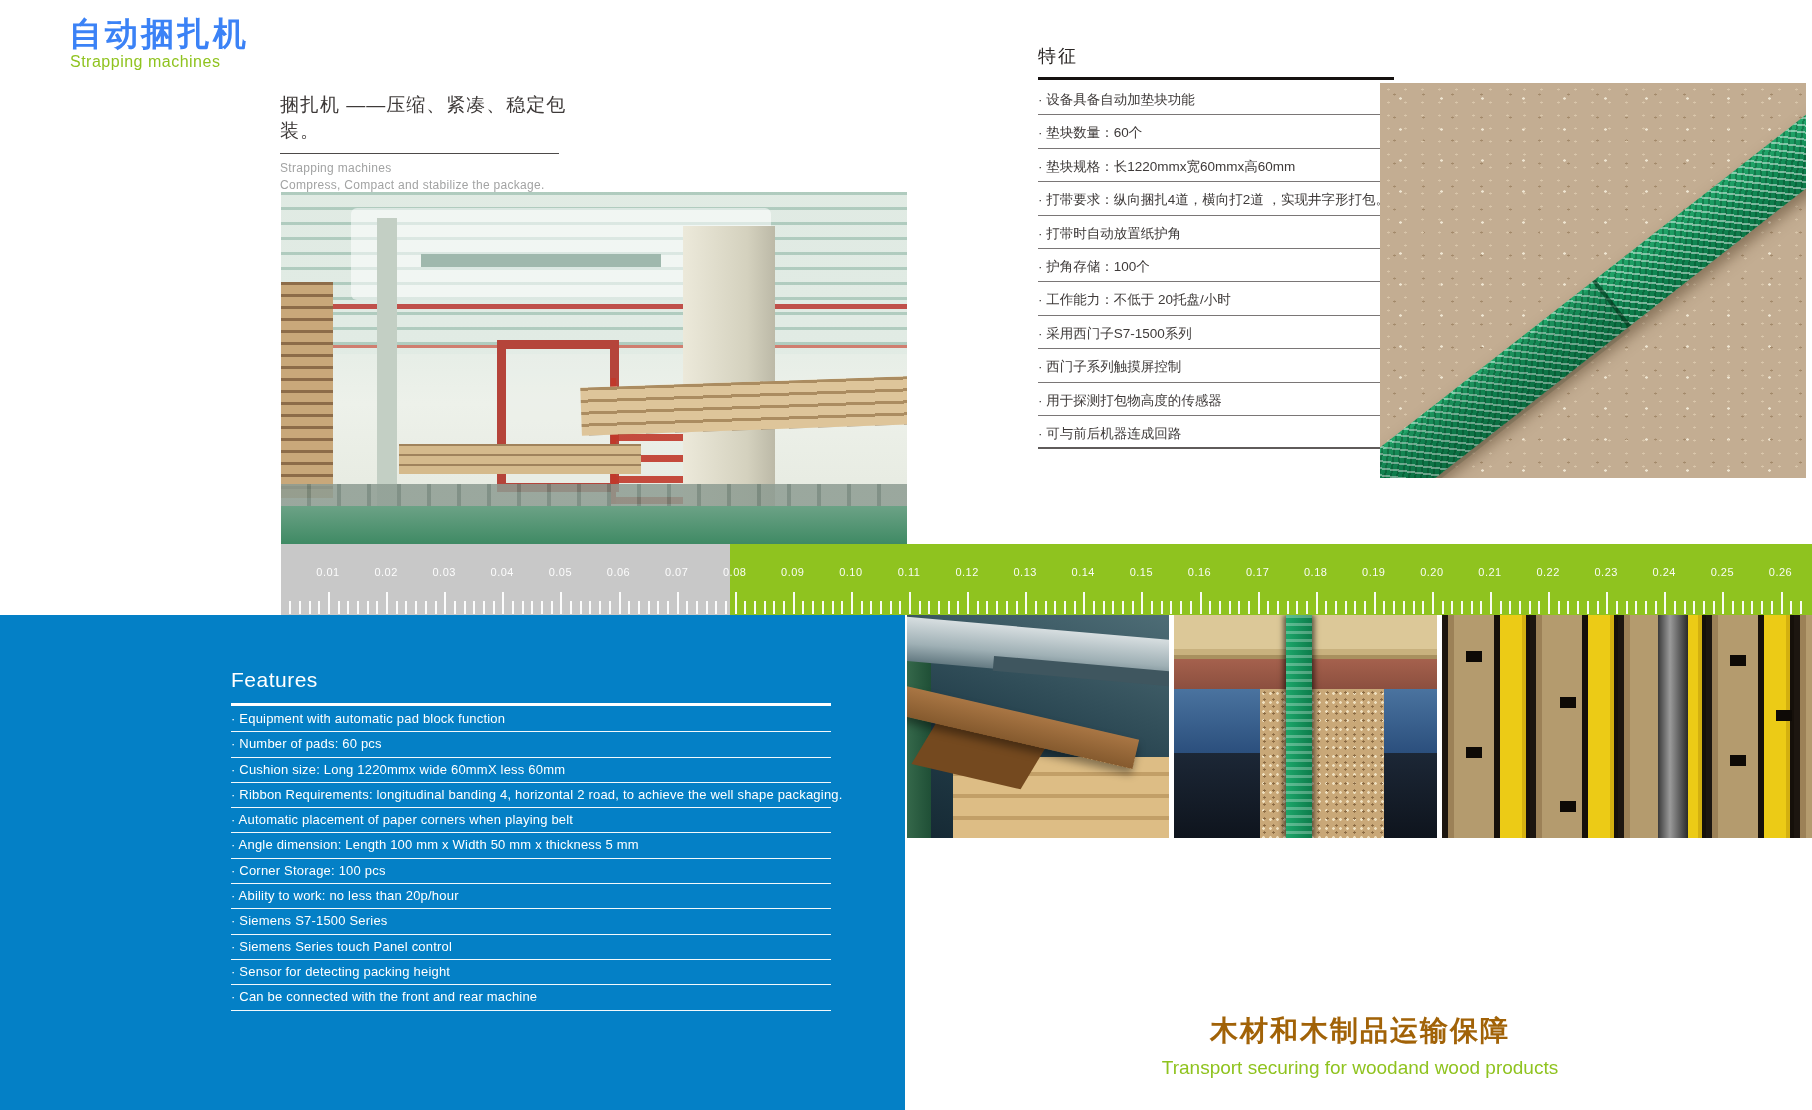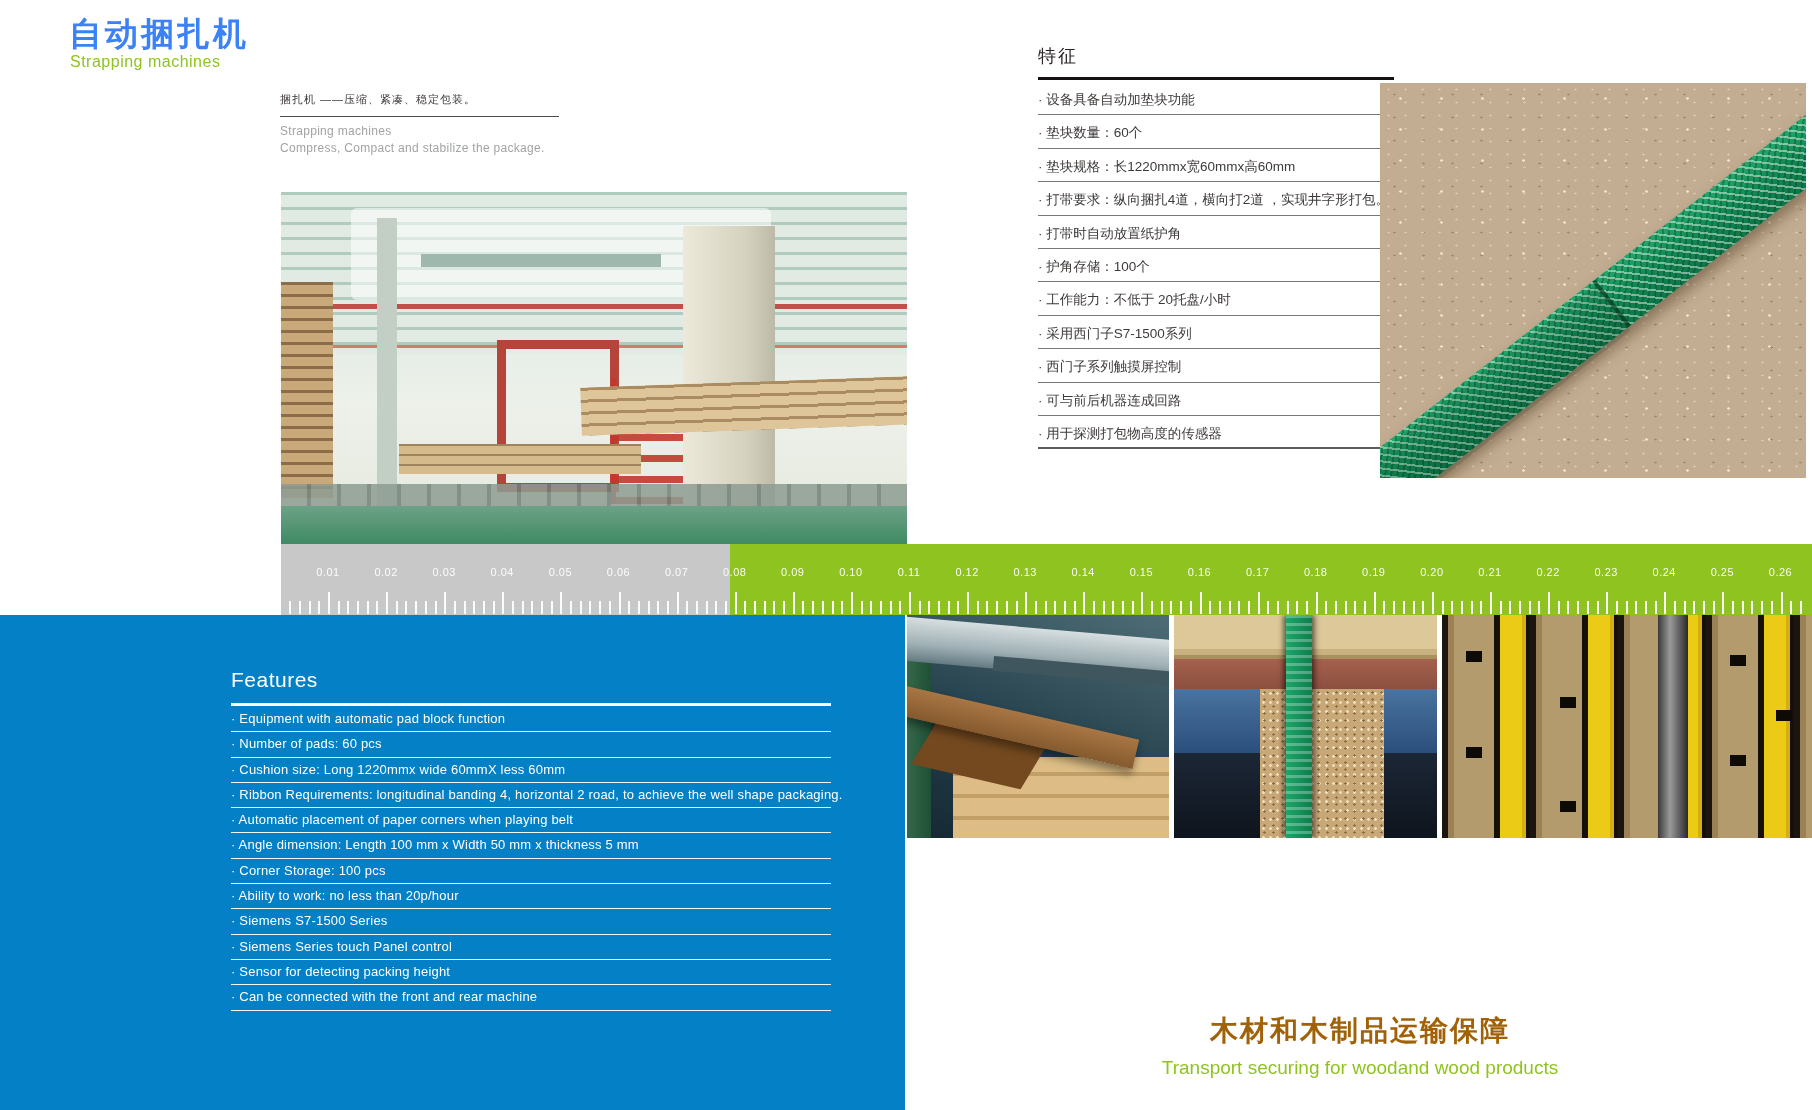--- a/index.html
+++ b/index.html
@@ -6,21 +6,21 @@
   .page{position:relative;width:1812px;height:1110px;background:#ffffff;overflow:hidden;
         font-family:"Liberation Sans","DejaVu Sans",sans-serif;color:#3e3a39;}
   .abs{position:absolute;}
 
   
   .title{left:69px;top:12px;font-size:33px;font-weight:bold;color:#3b82f6;letter-spacing:3px;}
   .subtitle{left:70px;top:53px;font-size:16px;color:#8fc31f;letter-spacing:.5px;}
 
   
   .intro{left:280px;top:92px;width:300px;}
-  .intro-cn{font-size:11px;color:#3e3a39;letter-spacing:1px;}
+  .intro-cn{font-size:19px;color:#3e3a39;letter-spacing:1px;}
   .intro-rule{width:279px;height:1px;background:#4d4a49;margin-top:9px;}
   .intro-en{font-size:12px;color:#a2a3a3;margin-top:7px;letter-spacing:.3px;}
   .intro-en2{font-size:12px;color:#a2a3a3;margin-top:3px;letter-spacing:.3px;}
 
   
   .cn-panel{left:1038px;top:44px;width:356px;}
   .cn-heading{font-size:18px;color:#2a2625;letter-spacing:2px;}
   .cn-rule{width:356px;height:3px;background:#151110;margin-top:9px;}
   .cn-list{margin-top:2px;}
   .cn-row{height:33.4px;line-height:30px;font-size:13.5px;color:#3e3a39;
@@ -125,22 +125,22 @@
     <div class="cn-list" id="features-cn-list">
         <div class="cn-row">· 设备具备自动加垫块功能</div>
         <div class="cn-row">· 垫块数量：60个</div>
         <div class="cn-row">· 垫块规格：长1220mmx宽60mmx高60mm</div>
         <div class="cn-row">· 打带要求：纵向捆扎4道，横向打2道 ，实现井字形打包。</div>
         <div class="cn-row">· 打带时自动放置纸护角</div>
         <div class="cn-row">· 护角存储：100个</div>
         <div class="cn-row">· 工作能力：不低于 20托盘/小时</div>
         <div class="cn-row">· 采用西门子S7-1500系列</div>
         <div class="cn-row">· 西门子系列触摸屏控制</div>
+        <div class="cn-row">· 用于探测打包物高度的传感器</div>
         <div class="cn-row">· 可与前后机器连成回路</div>
-        <div class="cn-row">· 用于探测打包物高度的传感器</div>
       </div>
   </div>
 
   <div class="abs ph main-photo">
     <div class="abs f-ceiling"></div>
     <div class="abs f-glow"></div>
     <div class="abs f-redbeam"></div>
     <div class="abs f-redbeam2"></div>
     <div class="abs f-colL"></div>
     <div class="abs f-gantry"></div>

